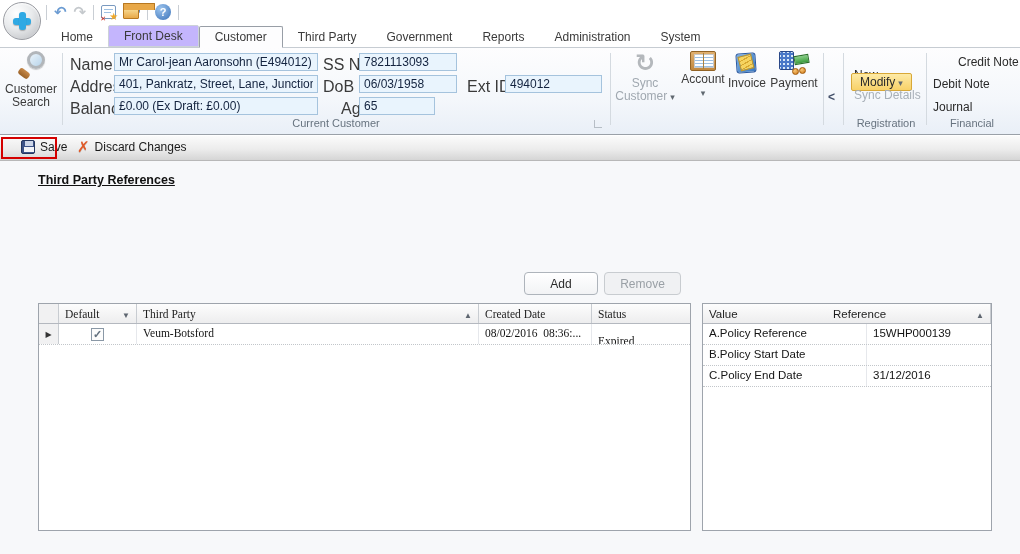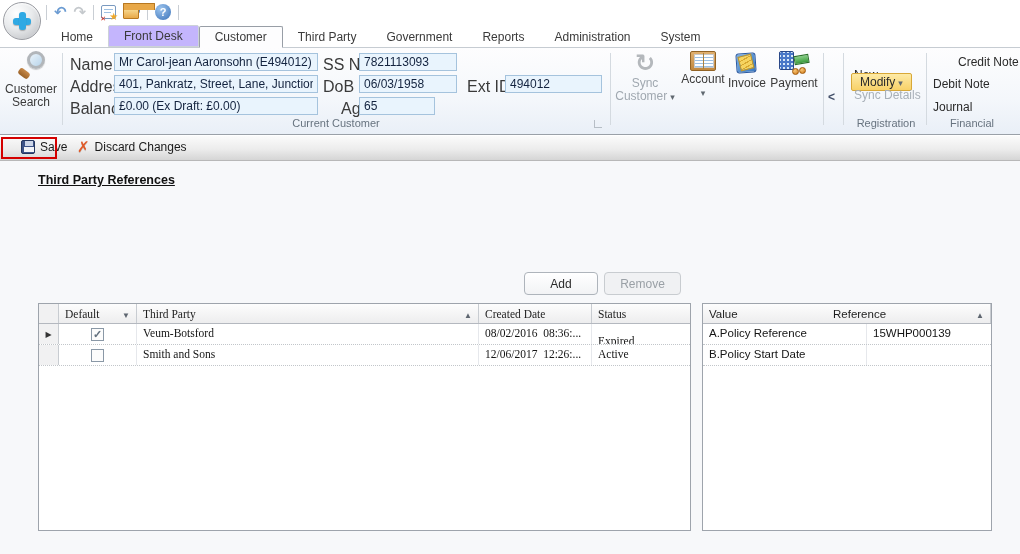--- a/index.html
+++ b/index.html
@@ -267,42 +267,37 @@
       </div>
       <div class="grow">
         <div class="gc selcell rowptr" style="width:20px;"></div>
         <div class="gc cell-center" style="width:78px;">
           <span class="cb" data-checked="true"></span>
         </div>
         <div class="gc" style="width:342px;">Veum-Botsford</div>
         <div class="gc" style="width:113px;">08/02/2016  08:36:...</div>
         <div class="gc last" style="flex:1;margin-top:8px;">Expired</div>
       </div>
-      <div class="grow">
-        <div class="gc selcell" style="width:20px;"></div>
-        <div class="gc cell-center" style="width:78px;">
-          <span class="cb" data-checked="false"></span>
-        </div>
-        <div class="gc" style="width:342px;">Smith and Sons</div>
-        <div class="gc" style="width:113px;">12/06/2017  12:26:...</div>
-        <div class="gc last" style="flex:1;">Active</div>
-      </div>
     </div>
 
     <div class="grid" style="left:702px; top:142px; width:290px; height:228px;">
       <div class="ghead">
         <div class="gh last" style="flex:1;">Value</div>
         <div class="gh" style="width:164px;">
           <span>Reference</span>
             <span class="spread"></span>
             <span class="arr-up"></span>
         </div>
       </div>
       <div class="grow">
         <div class="gc" style="width:164px;">A.Policy Reference</div>
         <div class="gc last" style="flex:1;">15WHP000139</div>
       </div>
       <div class="grow">
         <div class="gc" style="width:164px;">B.Policy Start Date</div>
       </div>
+      <div class="grow">
+        <div class="gc" style="width:164px;">C.Policy End Date</div>
+        <div class="gc last" style="flex:1;">31/12/2016</div>
+      </div>
     </div>
   </div>
 </div>
 
 </body></html>

